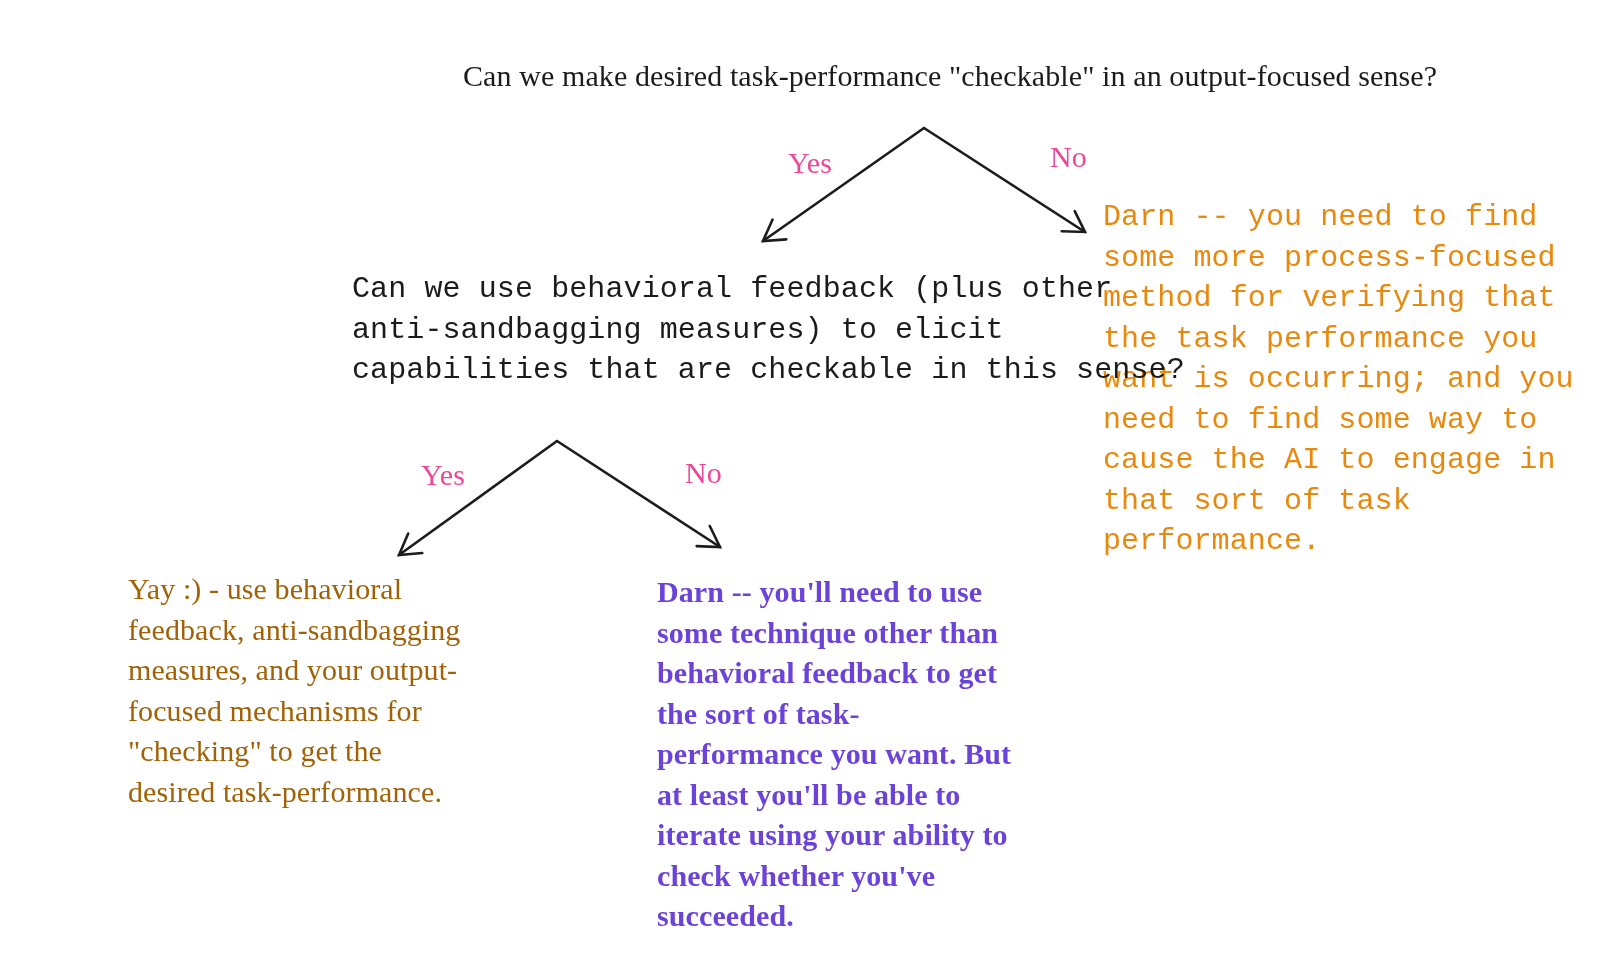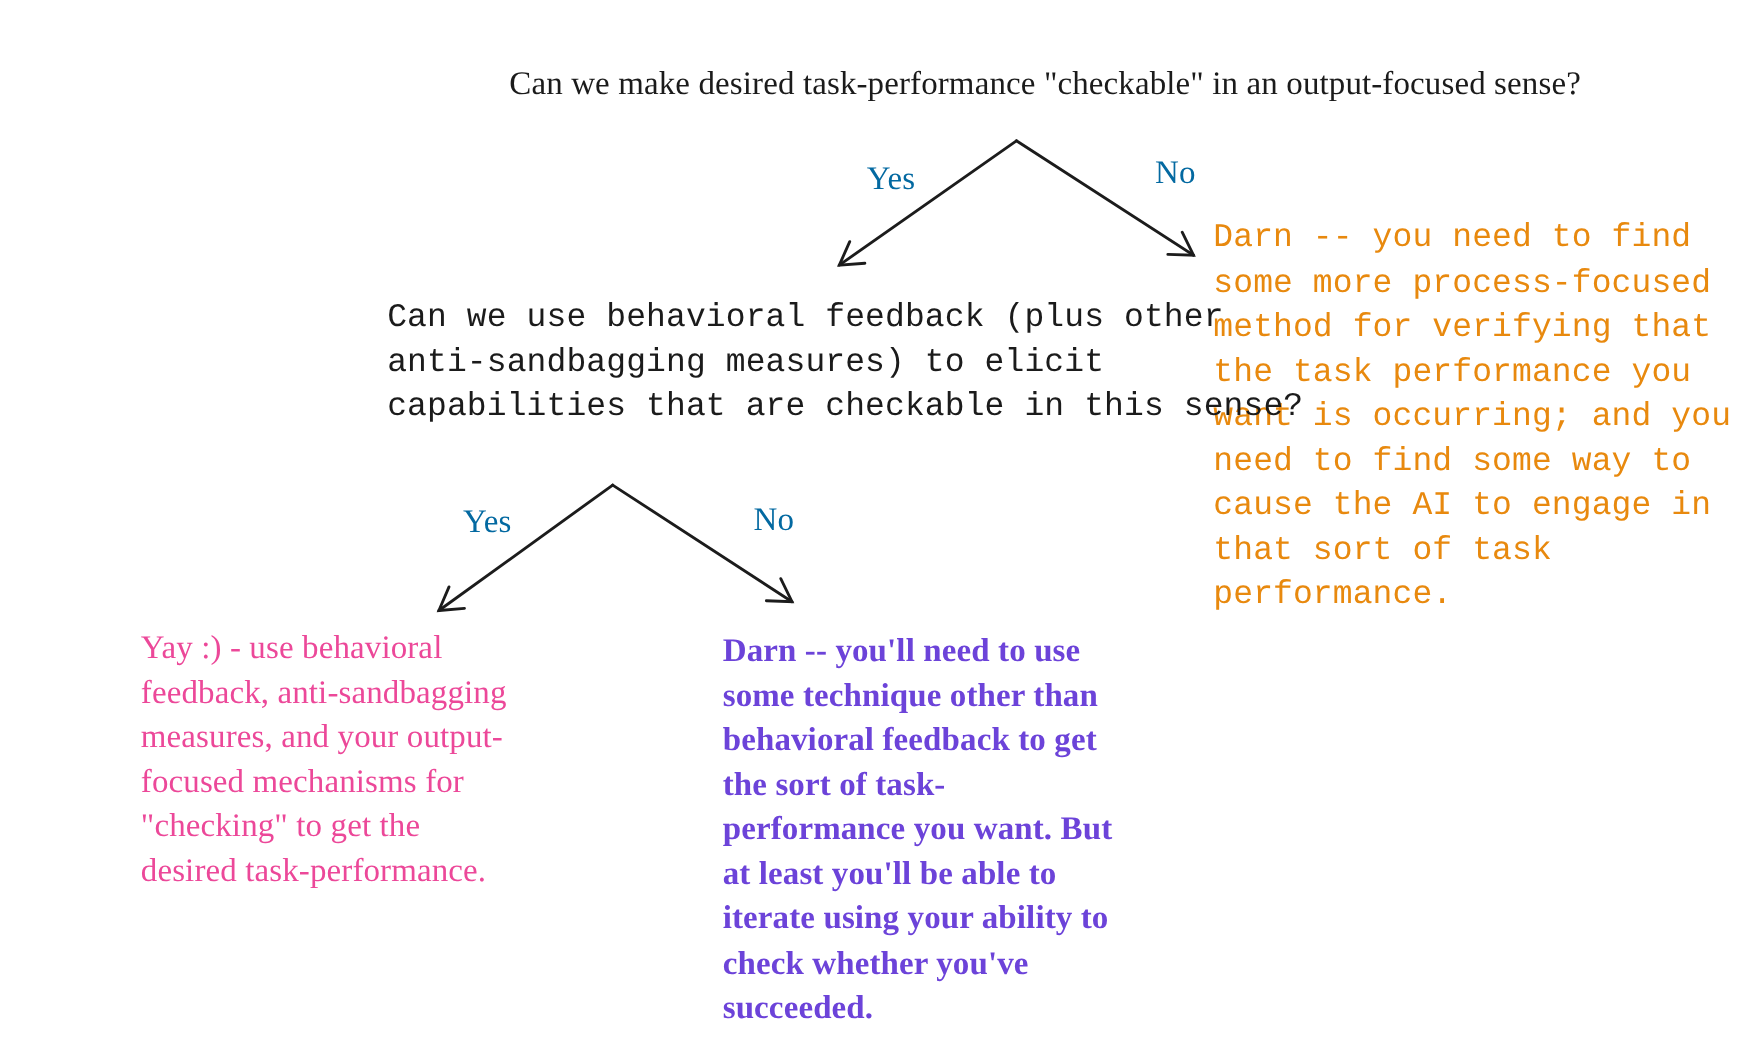--- a/index.html
+++ b/index.html
@@ -14,23 +14,23 @@
     color: #1b1b1b;
   }
   .txt {
     position: absolute;
     font-size: 30px;
     line-height: 40.5px;
     white-space: pre;
     letter-spacing: 0.1px;
   }
   .question { color: #1b1b1b; }
-  .branch-label { color: #0369a1; }
+  .branch-label { color: #ec4899; }
   .outcome-orange { color: #e8890e; }
-  .outcome-green  { color: #ec4899; }
+  .outcome-green  { color: #a16207; }
   .outcome-purple { color: #6c43d9; }
   svg.arrows {
     position: absolute;
     left: 0; top: 0;
     width: 1600px; height: 962px;
     pointer-events: none;
   }
 </style>
 </head>
 <body>

